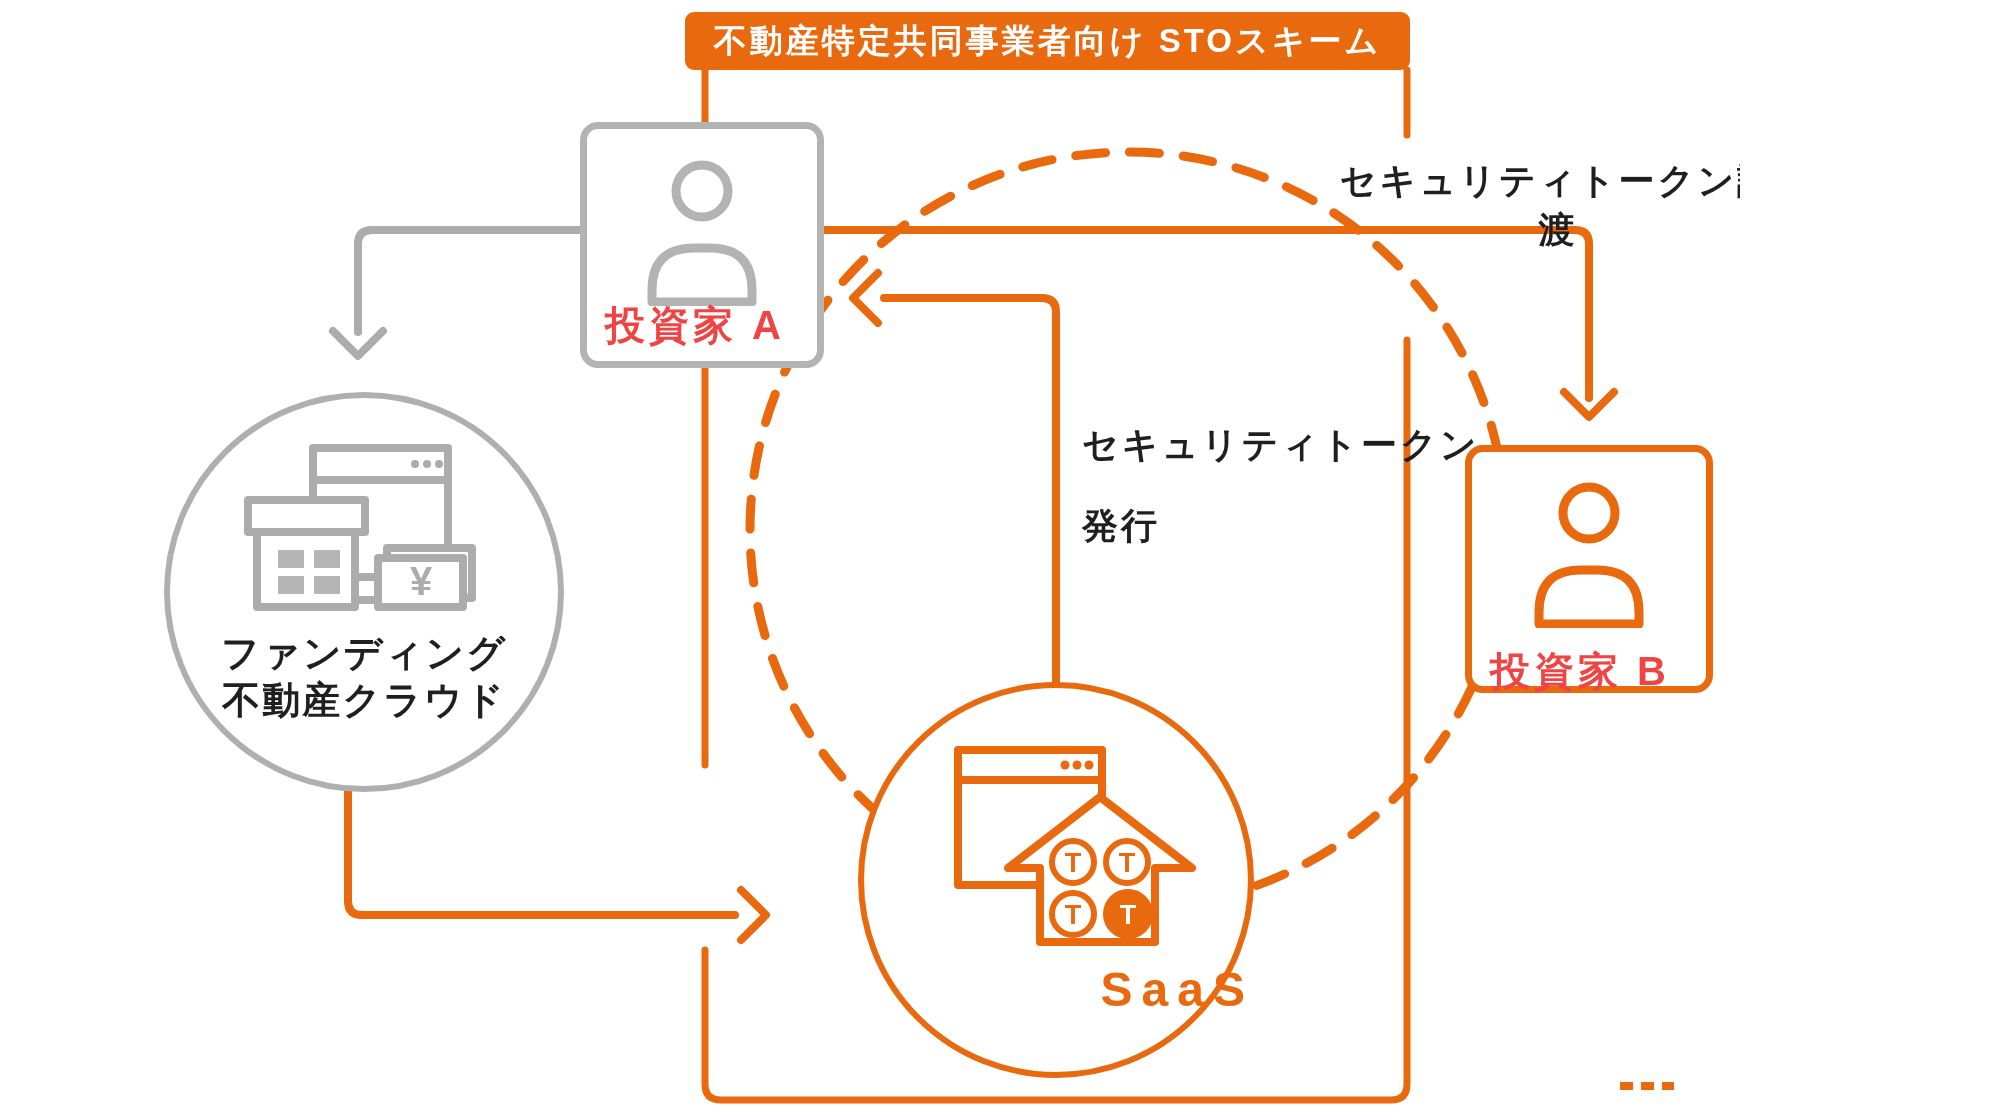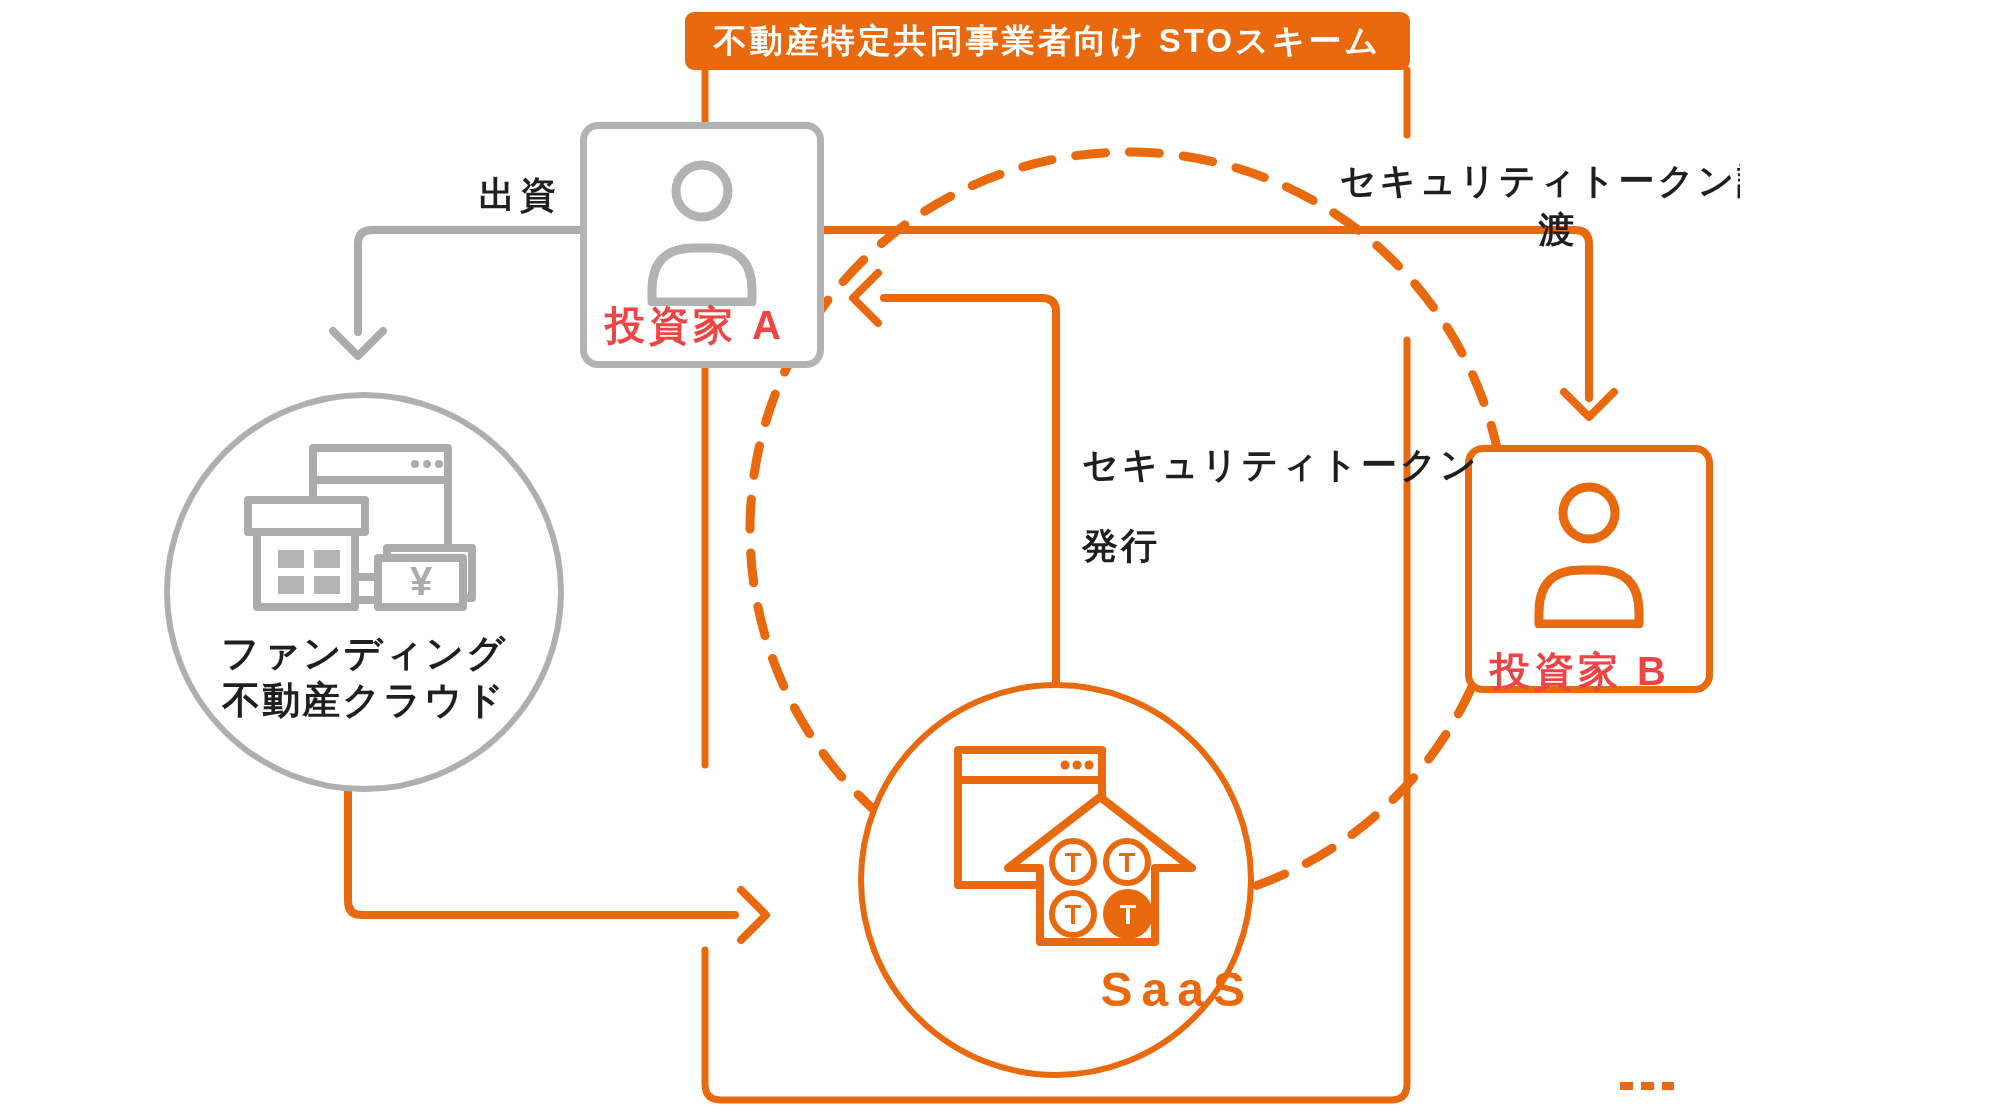--- a/index.html
+++ b/index.html
@@ -121,26 +121,25 @@
         <text x="263" y="184" text-anchor="middle" font-size="27" font-weight="bold" fill="#E8690E">T</text>
         <circle cx="209" cy="226" r="21" fill="#ffffff" stroke="#E8690E" stroke-width="6"></circle>
         <text x="209" y="236" text-anchor="middle" font-size="27" font-weight="bold" fill="#E8690E">T</text>
         <circle cx="264" cy="226" r="23" fill="#E8690E" stroke="#E8690E" stroke-width="4"></circle>
         <text x="264" y="236" text-anchor="middle" font-size="27" font-weight="bold" fill="#ffffff">T</text>
       </g>
     </svg>
   </div>
   <div class="label saas-label" style="left:858px;top:962px;width:396px;">SaaS</div>
 
-  <div class="label edge-label center" style="left:420px;top:171px;width:200px;letter-spacing:5px;">出資</div>
 
   <div class="label edge-label center" style="left:1328px;top:157px;width:460px;">セキュリティトークン譲渡</div>
 
   <div class="label edge-label" style="left:1082px;top:417px;line-height:56px;">
-    <span style="display:block;margin-top:20px;">セキュリティトークン</span>
+    <span style="display:block;">セキュリティトークン</span>
     <span style="display:block;margin-top:25px;">発行</span>
   </div>
 
 
   <div class="legend" style="left:1618px;top:1062px;">
     <svg width="58" height="44" viewBox="0 0 58 44">
       <line x1="2" y1="24" x2="56" y2="24" stroke="#E8690E" stroke-width="8" stroke-dasharray="13 8"></line>
     </svg>
   </div>
 

